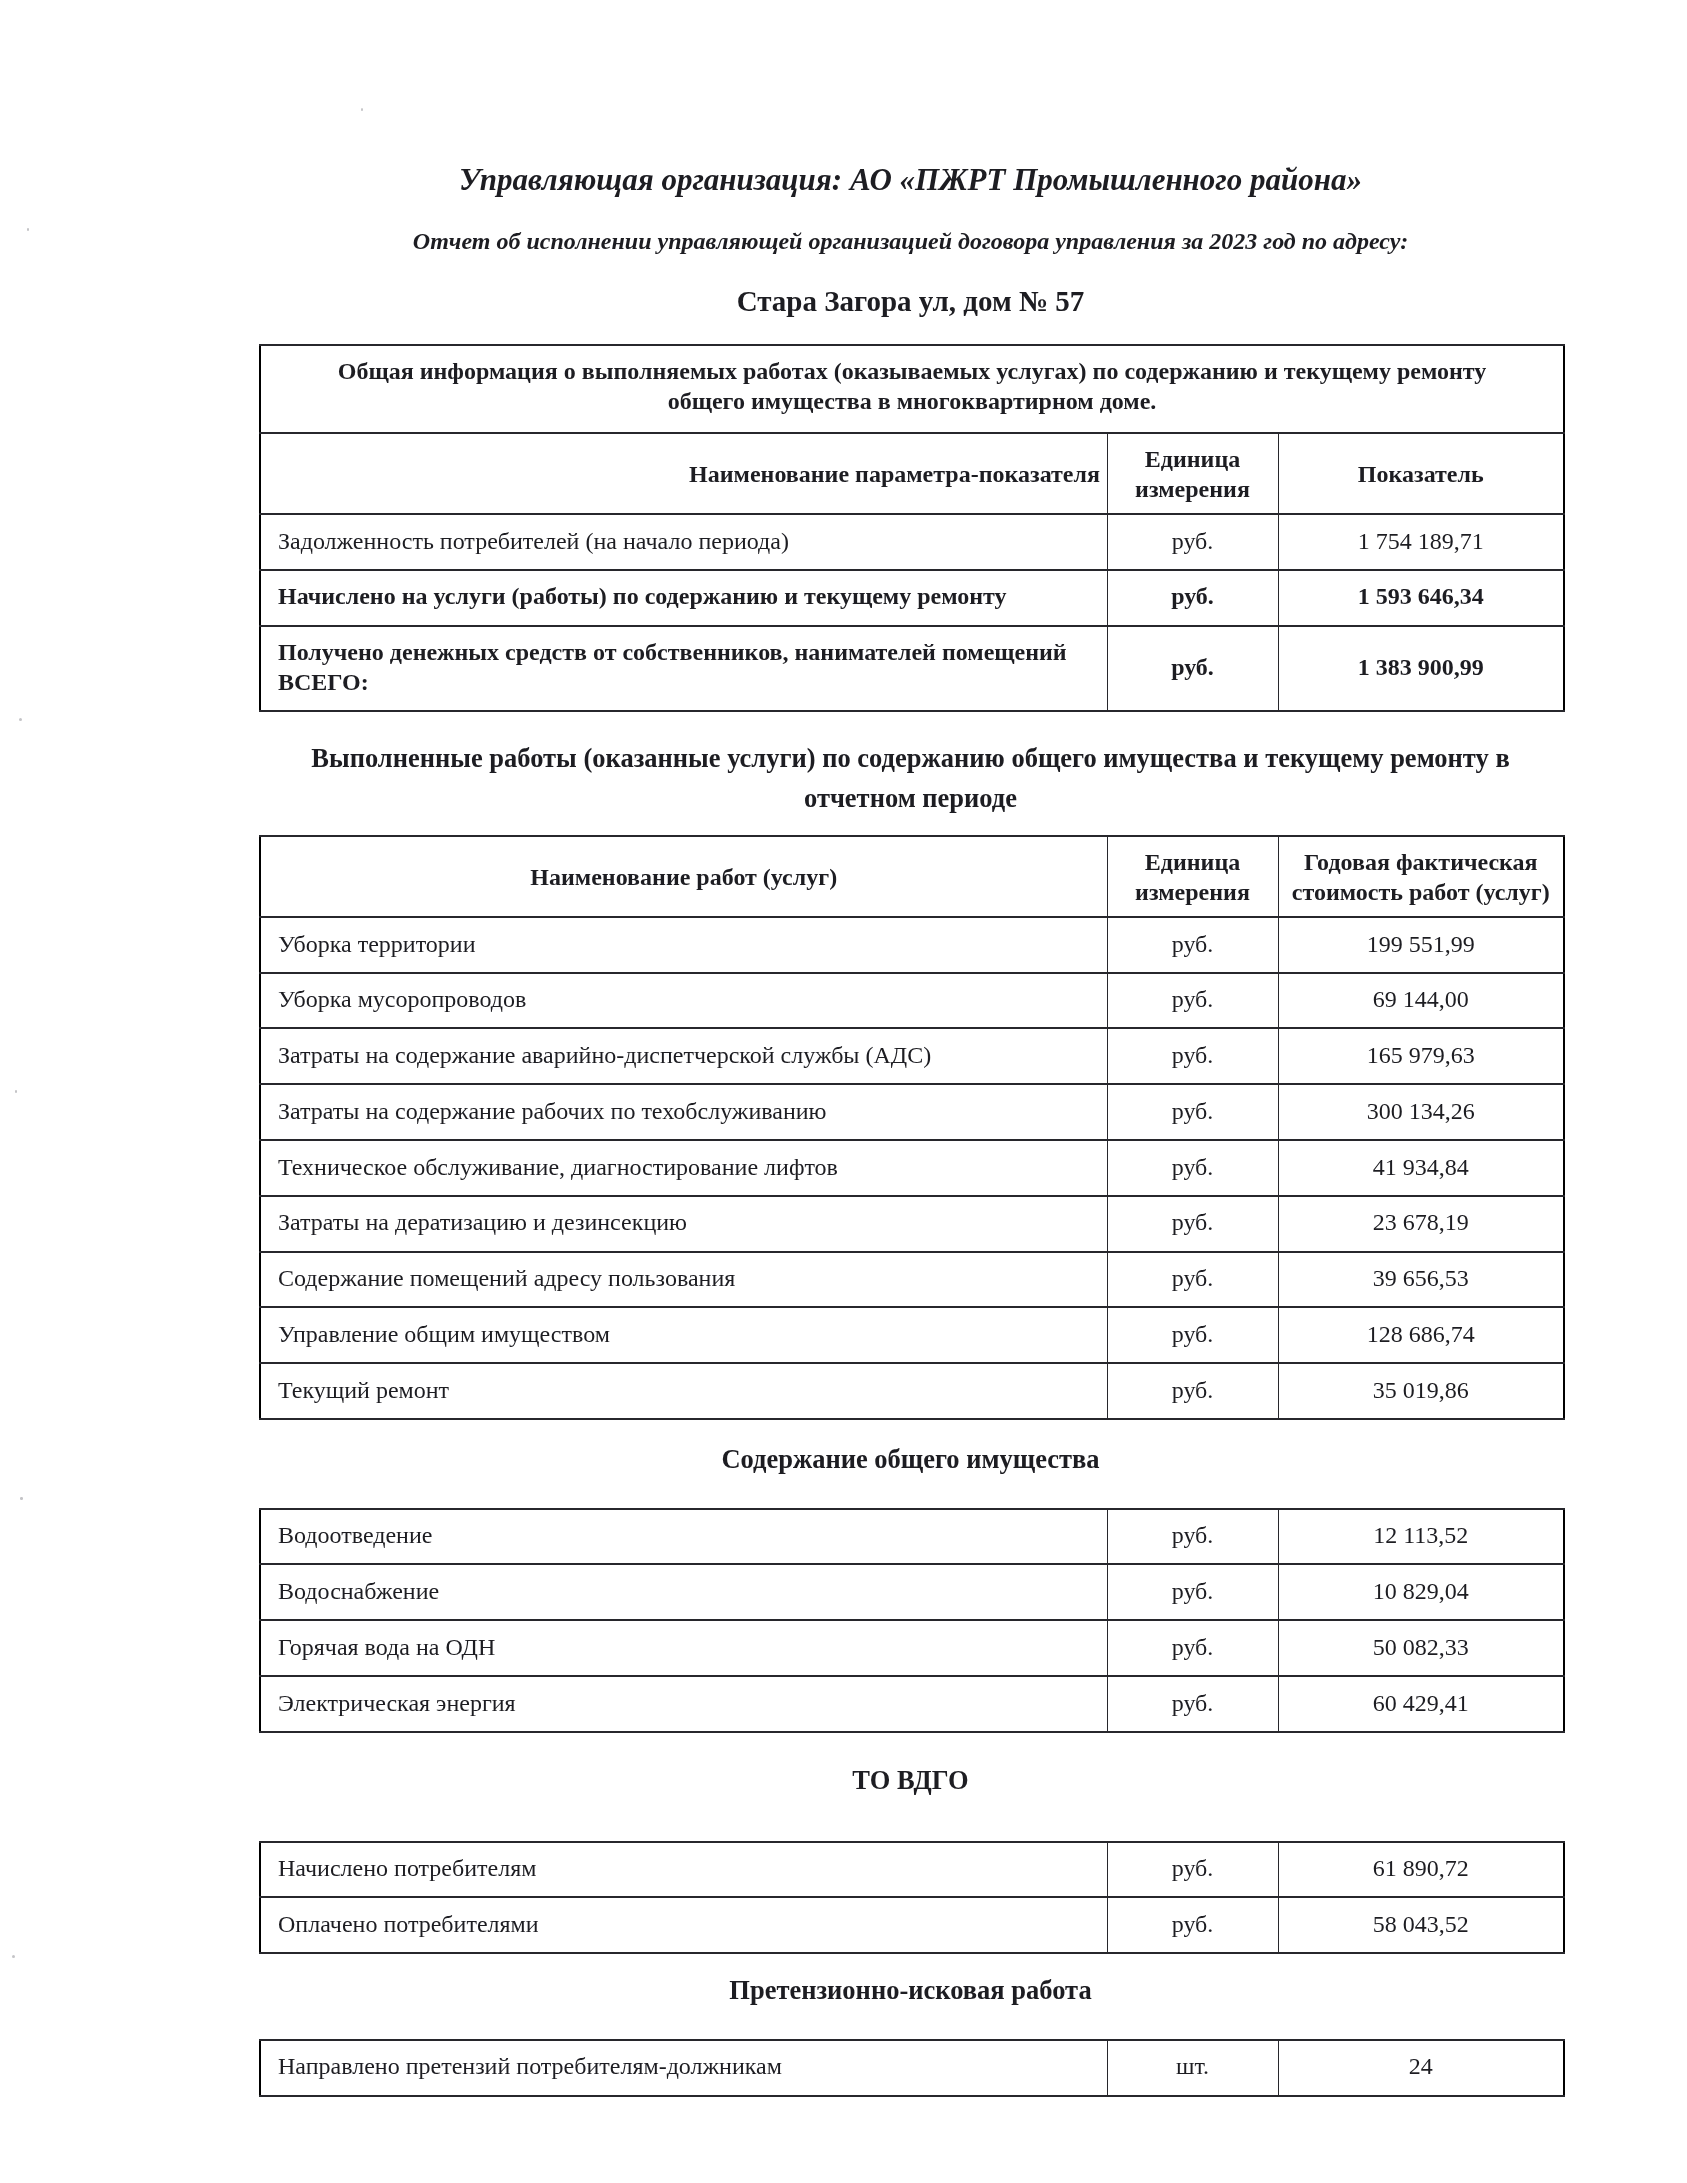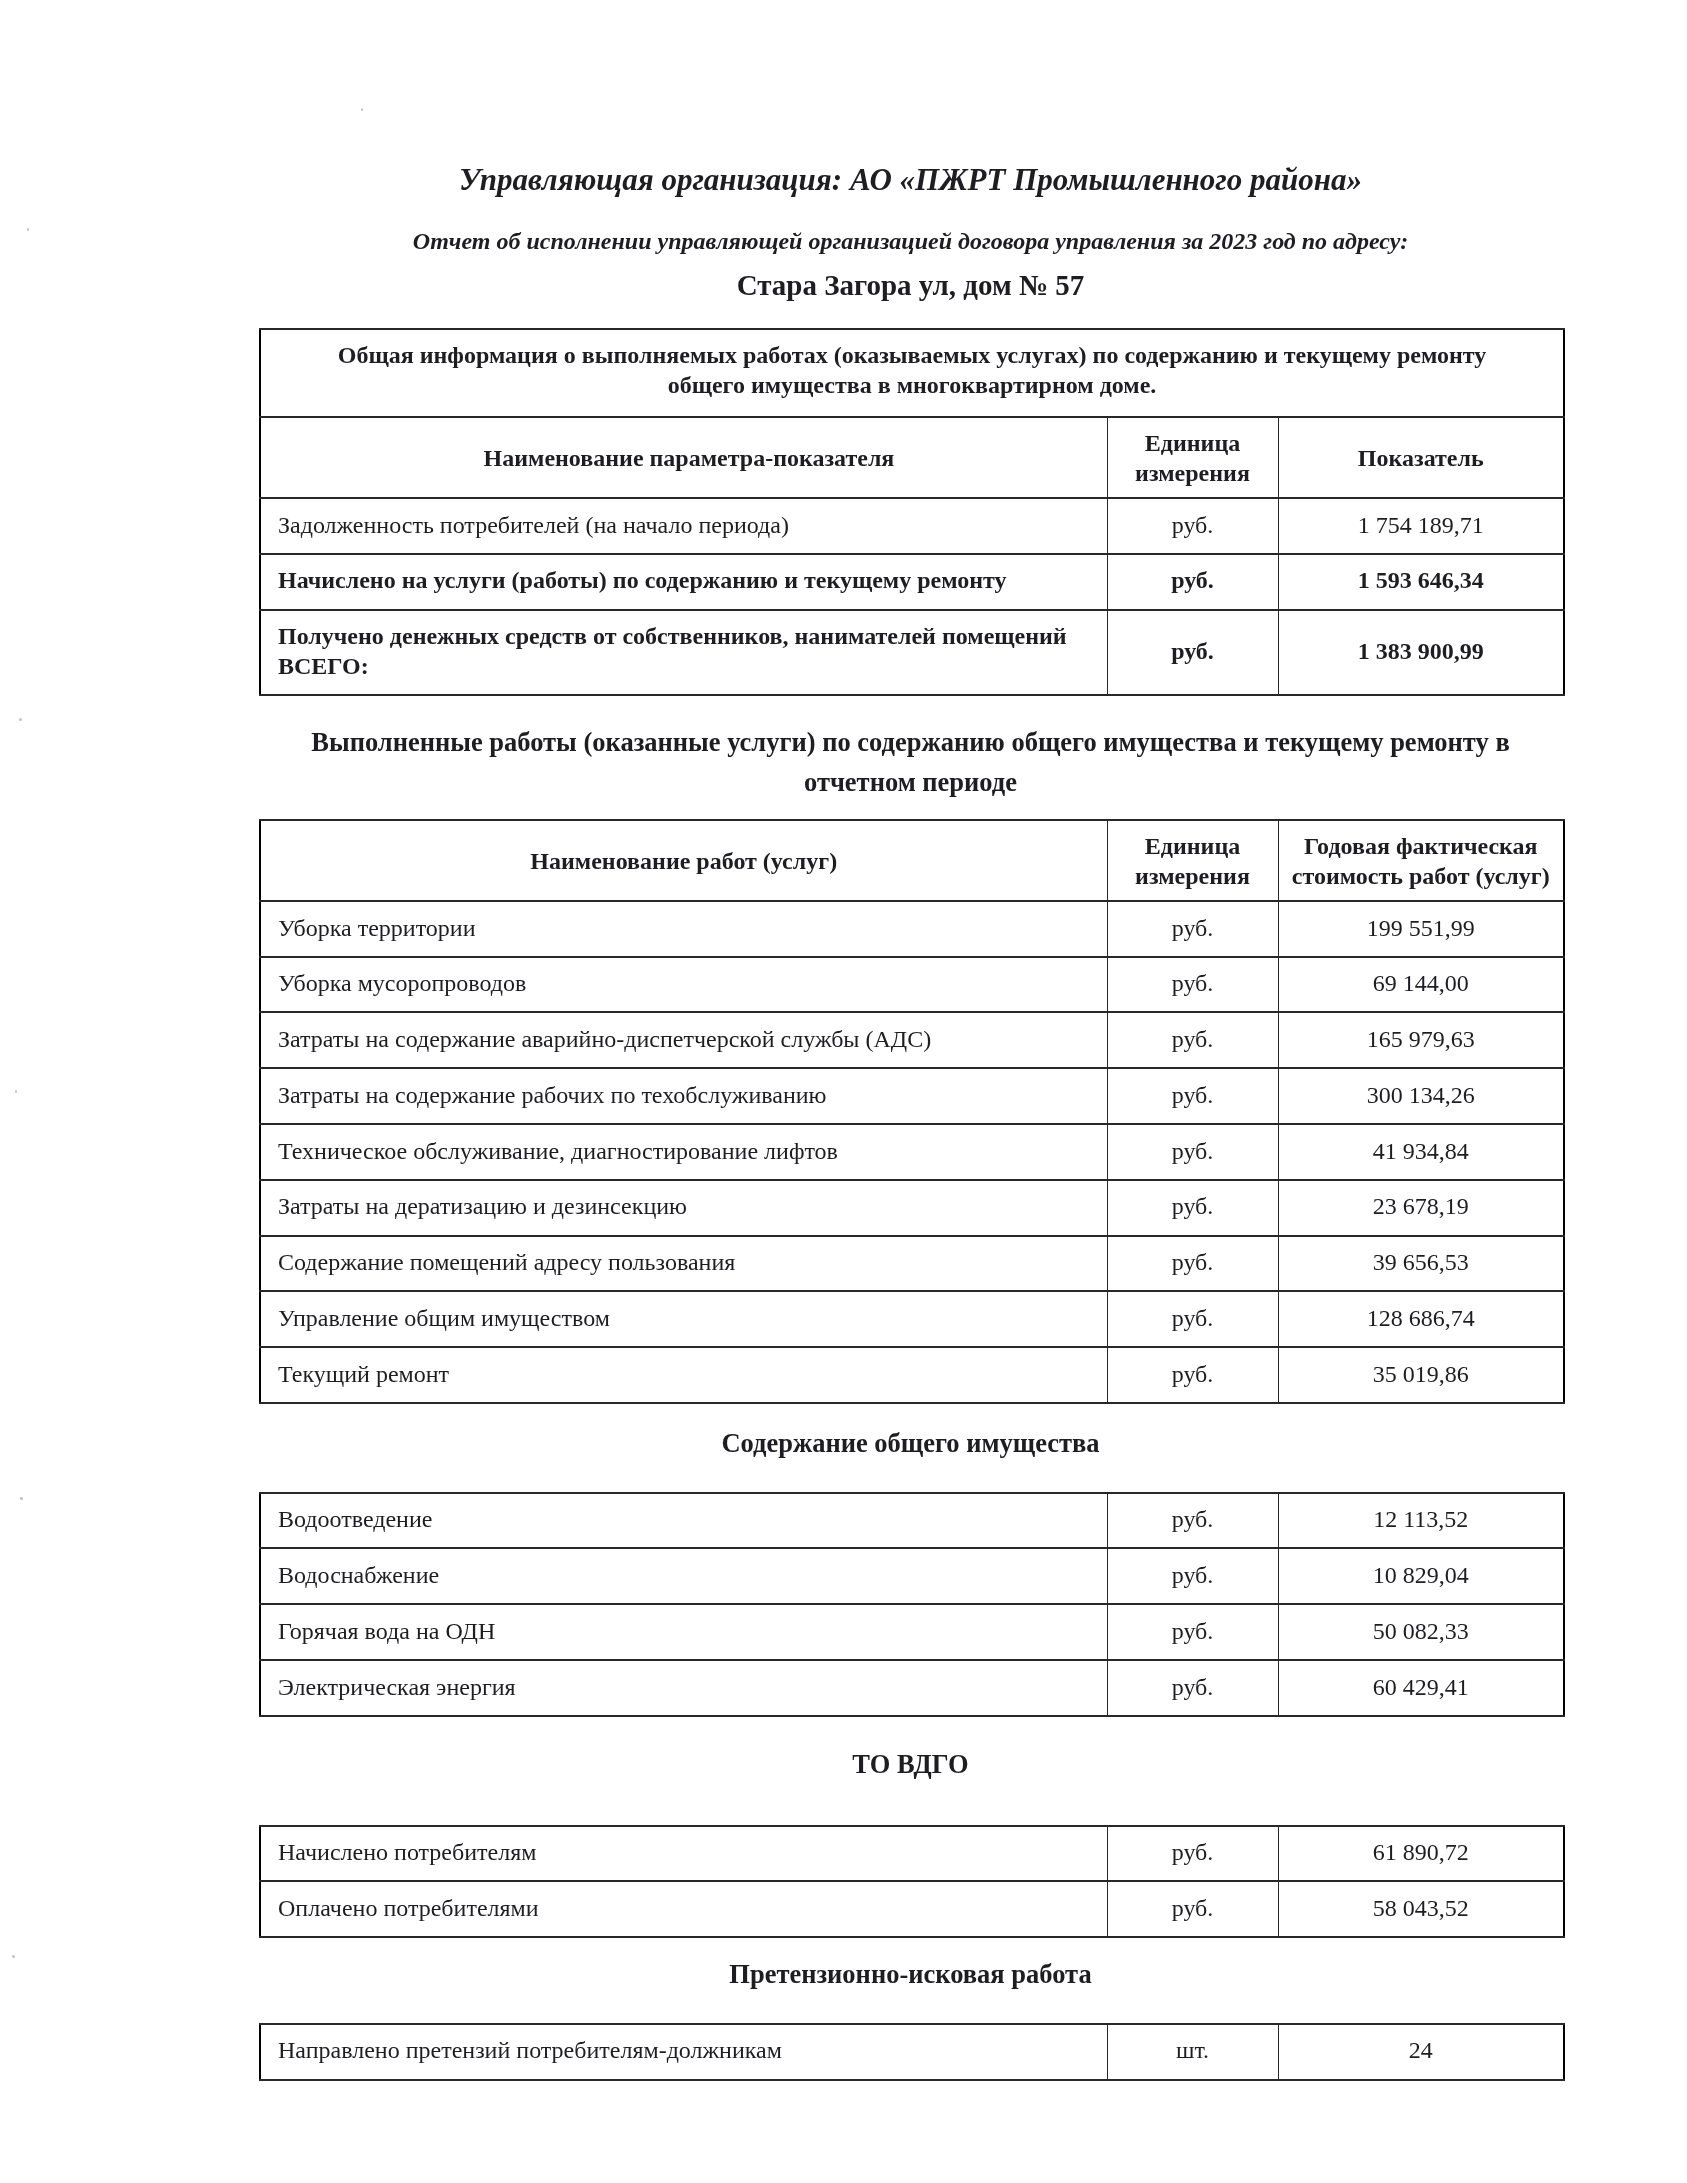--- a/index.html
+++ b/index.html
@@ -15,42 +15,42 @@
 
   .org-title {
     margin-top:162px; text-align:center;
     font-style:italic; font-weight:bold; font-size:31px; line-height:1.15;
   }
   .report-subtitle {
     margin-top:29px; text-align:center;
     font-style:italic; font-weight:bold; font-size:24px; line-height:1.2;
   }
   .address-line {
-    margin-top:14px; text-align:center;
+    margin-top:30px; text-align:center;
     font-weight:bold; font-size:29px; line-height:1.15;
   }
 
   table.doc {
     border-collapse:collapse; table-layout:fixed; width:1303px;
     border:2px solid #000000;
   }
   table.doc td {
     border:1.3px solid #27272c;
     border-top-width:2px; border-bottom-width:2px;
     font-size:24px; line-height:1.25; vertical-align:middle;
     overflow:hidden;
   }
   td.caption-cell {
     font-weight:bold; font-size:25px; line-height:1.45;
     text-align:center; padding:10.6px 36px 16px;
   }
   tr.cols td {
     font-weight:bold; text-align:center; padding:9.3px 6.6px;
   }
-  tr.cols td.left-head { text-align:center; padding-left:17px;margin-left:30px; }
+  tr.cols td.left-head { text-align:right; padding-left:17px;margin-left:30px; }
   td.name { text-align:left; padding:10.6px 12px 13.2px 17px; }
   td.unit, td.val { text-align:center; padding:10.6px 5.3px 13.2px; }
   tr.b td { font-weight:bold; }
 
   .section-title {
     text-align:center; font-weight:bold; font-size:26.5px; line-height:1.5;
   }
   .mt-works   { margin-top:26.5px; }
   .mt-maint   { margin-top:20px; }
   .mt-vdgo    { margin-top:28px; }

